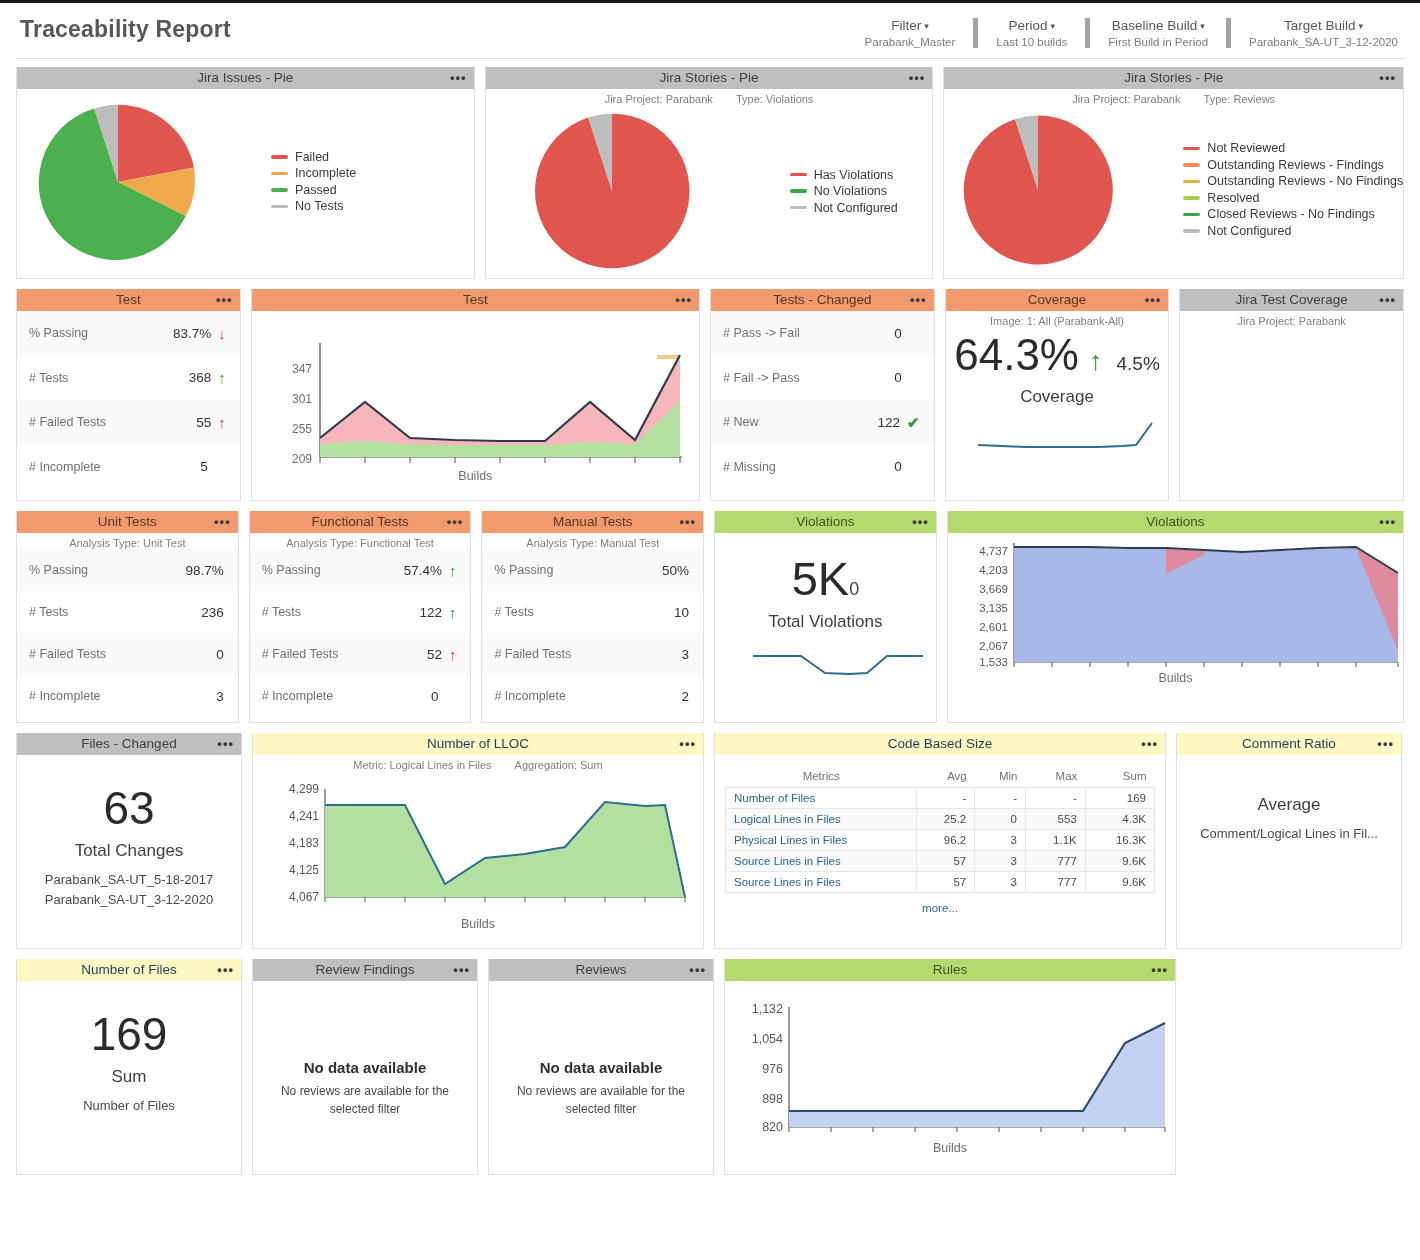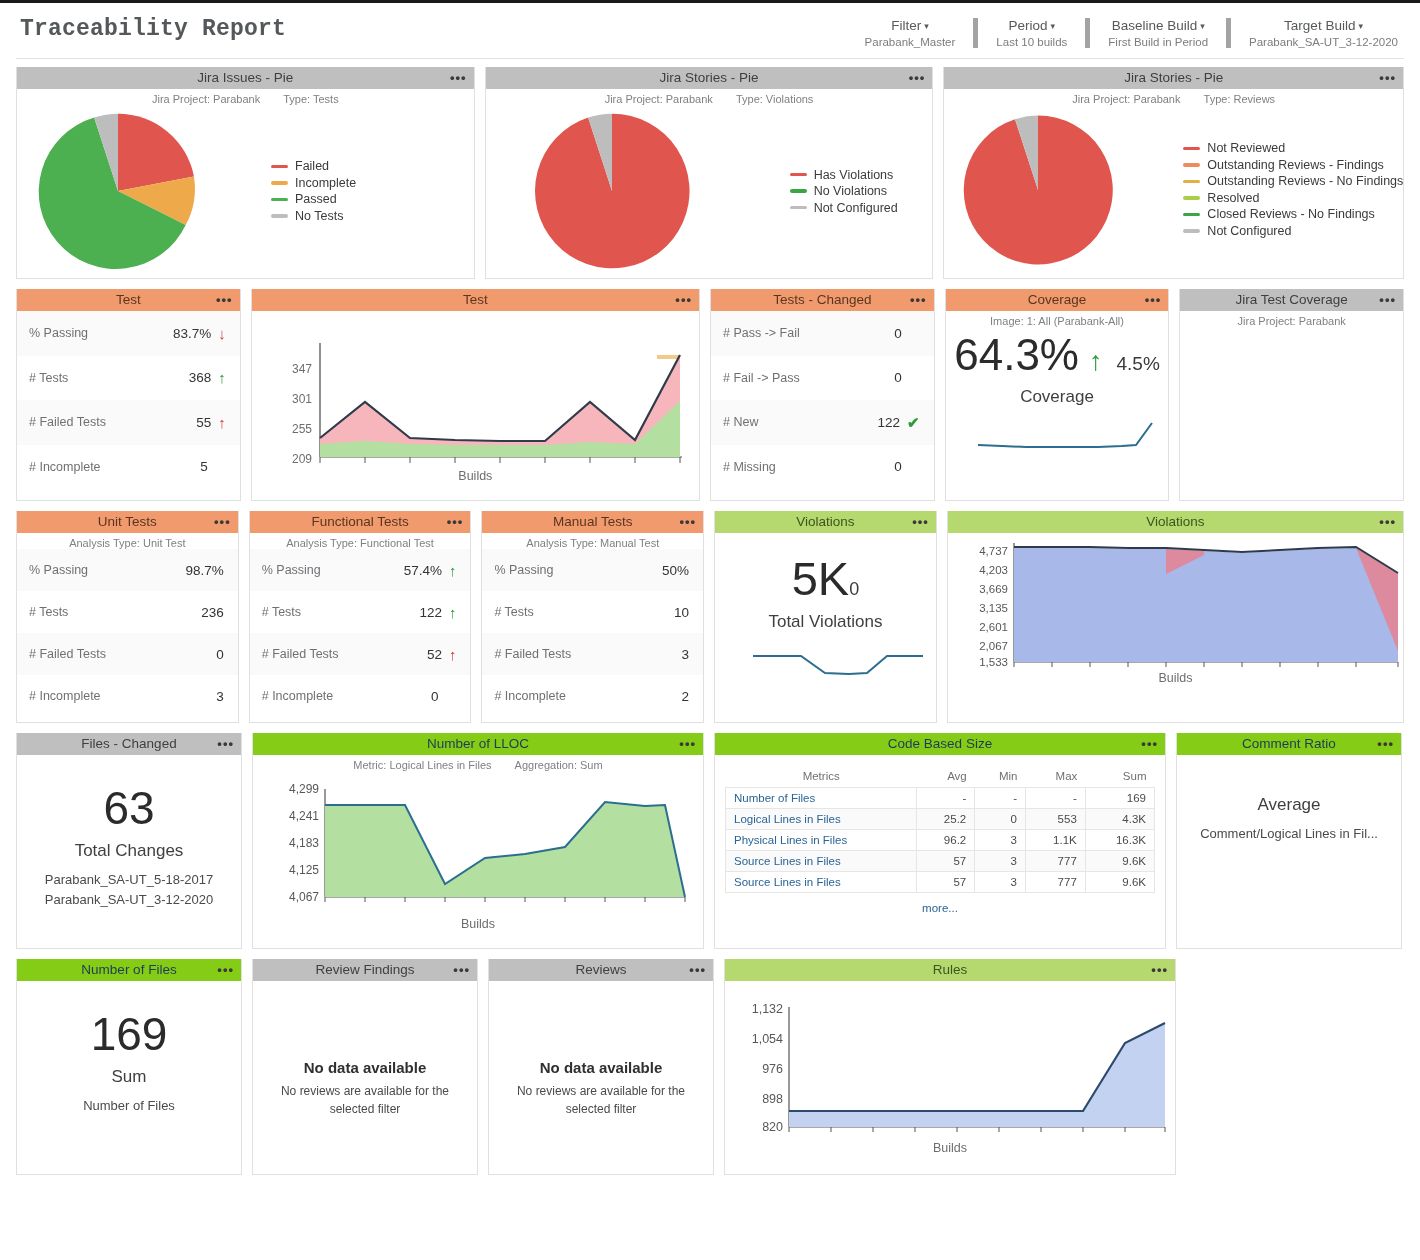--- a/index.html
+++ b/index.html
@@ -12,21 +12,21 @@
     overflow:hidden;
   }
   .topbar { height:8px; background:#ffffff; border-top:3px solid #1a1a1a;}
   .page { padding:0 12px; }
 
   
   .header {
     display:flex; align-items:flex-start; justify-content:space-between;
     padding:8px 4px 10px 8px;
   }
-  .page-title { font-size:23px; font-weight:bold; color:#54585a; letter-spacing:.2px;font-family:Liberation Mono, monospace; }
+  .page-title { font-size:23px; font-weight:bold; color:#54585a; letter-spacing:.2px; }
   .filters { display:flex; align-items:stretch; margin-top:2px; }
   .filter-group {
     padding:0 18px; text-align:center; border-right:5px solid #a3a3a3;
   }
   .filter-group:last-child { border-right:none; padding-right:6px;}
   .filter-label { font-size:13.5px; color:#56595b; white-space:nowrap; }
   .caret { font-size:9px; vertical-align:middle; margin-left:3px; color:#56595b;}
   .filter-value { font-size:11.5px; color:#7a7d7f; margin-top:3px; white-space:nowrap; }
   .hr { height:1px; background:#e2e2e2; margin:0 4px 8px 4px; }
 
@@ -40,21 +40,21 @@
     position:relative; height:22px; line-height:22px; text-align:center;
     font-size:13.5px; color:#4d4d4d;
   }
   .card-head .dots {
     position:absolute; right:7px; top:0; font-size:13px; letter-spacing:1px;
     color:#3a3a3a; line-height:22px; font-weight:bold;
   }
   .h-grey   { background:#bfbfbf; color:#3f3f3f; }
   .h-orange { background:#f09a6d; color:#5a3620; }
   .h-green  { background:#b5d96f; color:#41541f; }
-  .h-blue   { background:#84cc16; color:#1e3c57; }
+  .h-blue   { background:#fef9c3; color:#1e3c57; }
   .card-sub {
     text-align:center; font-size:11px; color:#7e8184; padding:4px 2px 0 2px;
     white-space:nowrap;
   }
   .card-sub span { margin:0 10px; }
   .card-body { flex:1; position:relative; }
 
   
   .pie-wrap { display:flex; align-items:center; height:100%; padding:2px 6px 6px 6px;gap:44px;}
   .pie-holder { flex:0 0 auto; display:flex; justify-content:center; align-items:center;}
@@ -150,24 +150,20 @@
     </div>
   </div>
   <div class="hr"></div>
 
   <div class="row">
 
     <div class="card" style="width:462px;height:212px">
       <div class="card-head h-grey">
         <span>Jira Issues - Pie</span>
         <span class="dots">•••</span>
-      </div>
-      <div class="card-sub">
-        <span>Jira Project: Parabank</span>
-        <span>Type: Tests</span>
       </div>
       <div class="card-body">
         <div class="pie-wrap">
           <div class="pie-holder" style="width:190px">
             <svg class="chart" width="168" height="168" viewBox="0 0 100 100">
 
               <path d="M50 50 L50 4 A46 46 0 0 1 95.2 41.3 Z" fill="#e0564f"></path>
 
               <path d="M50 50 L95.2 41.3 A46 46 0 0 1 90.3 70.3 Z" fill="#eeaa4a"></path>
 

